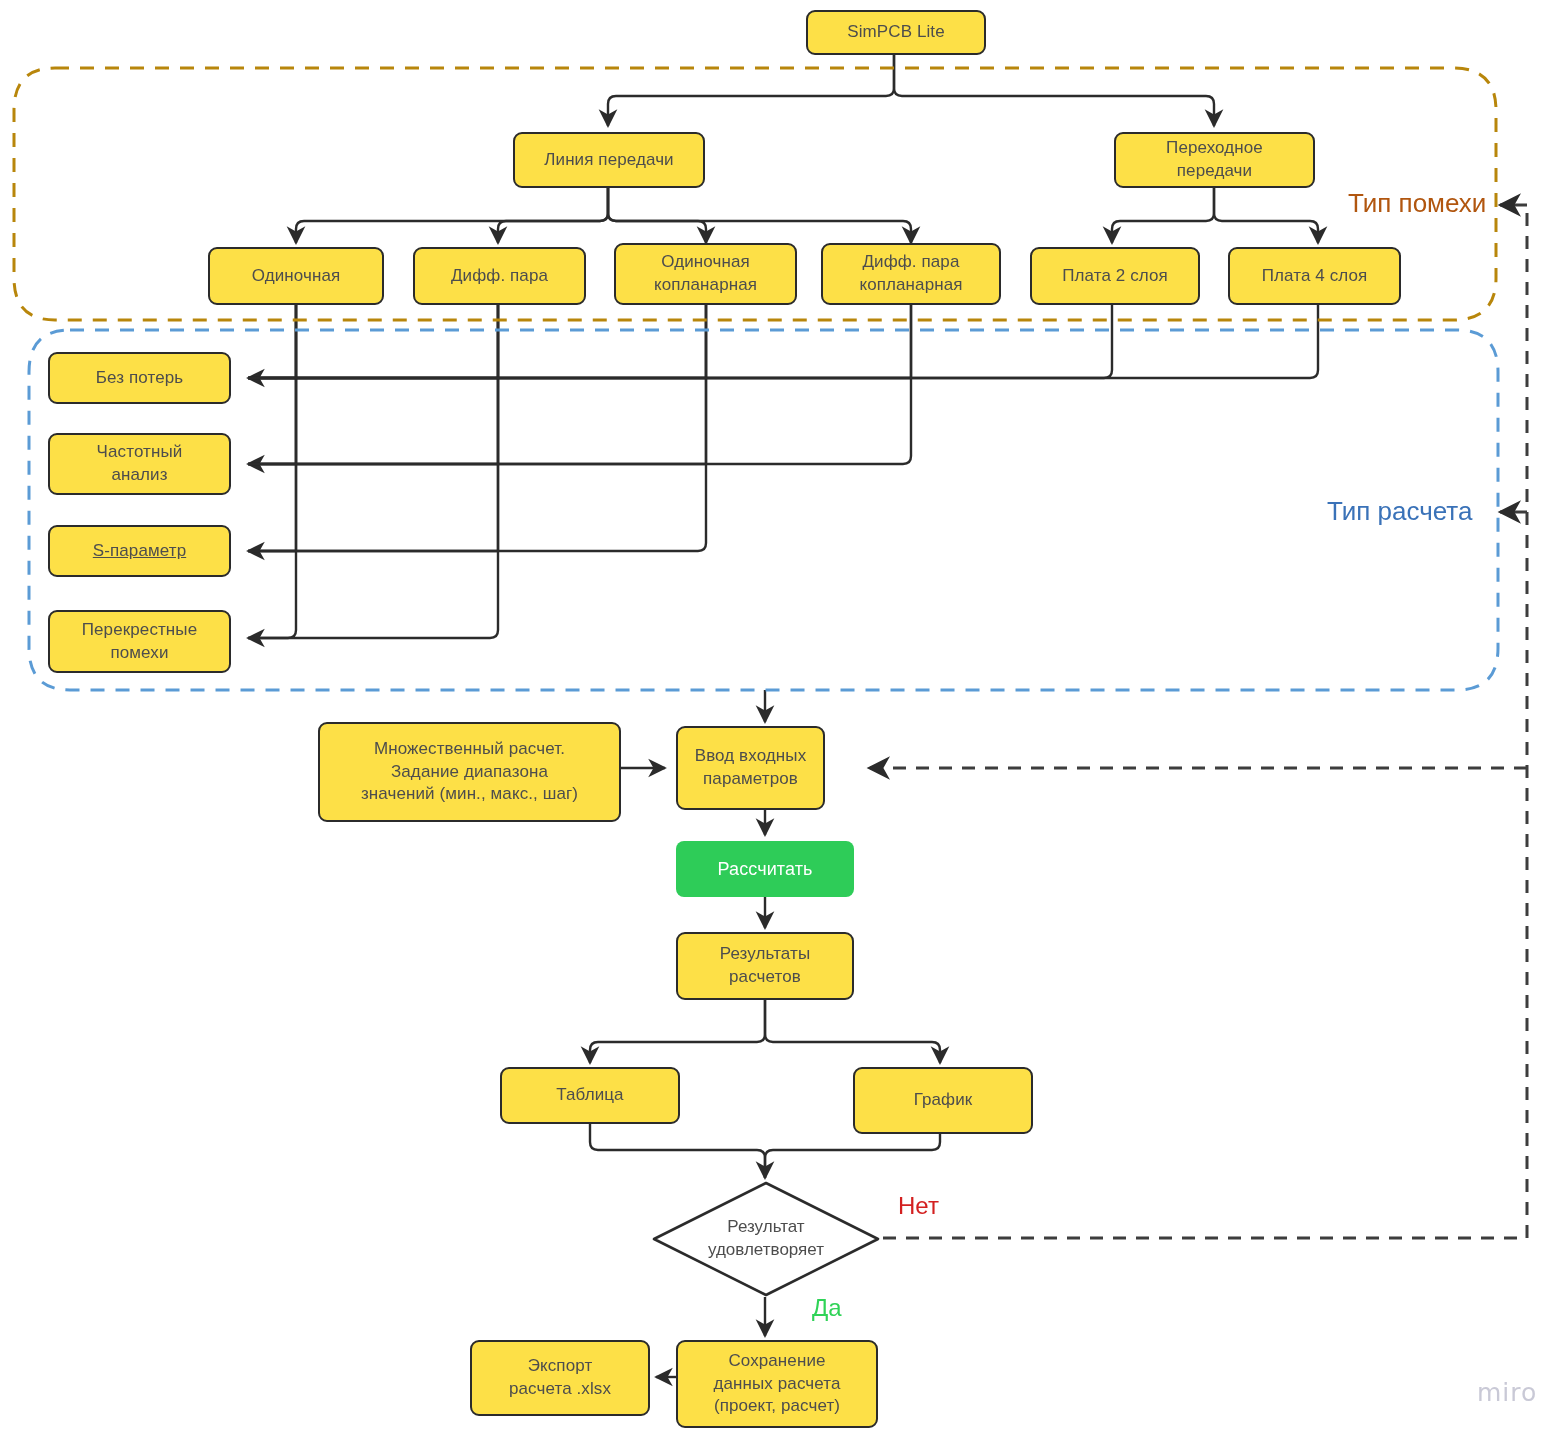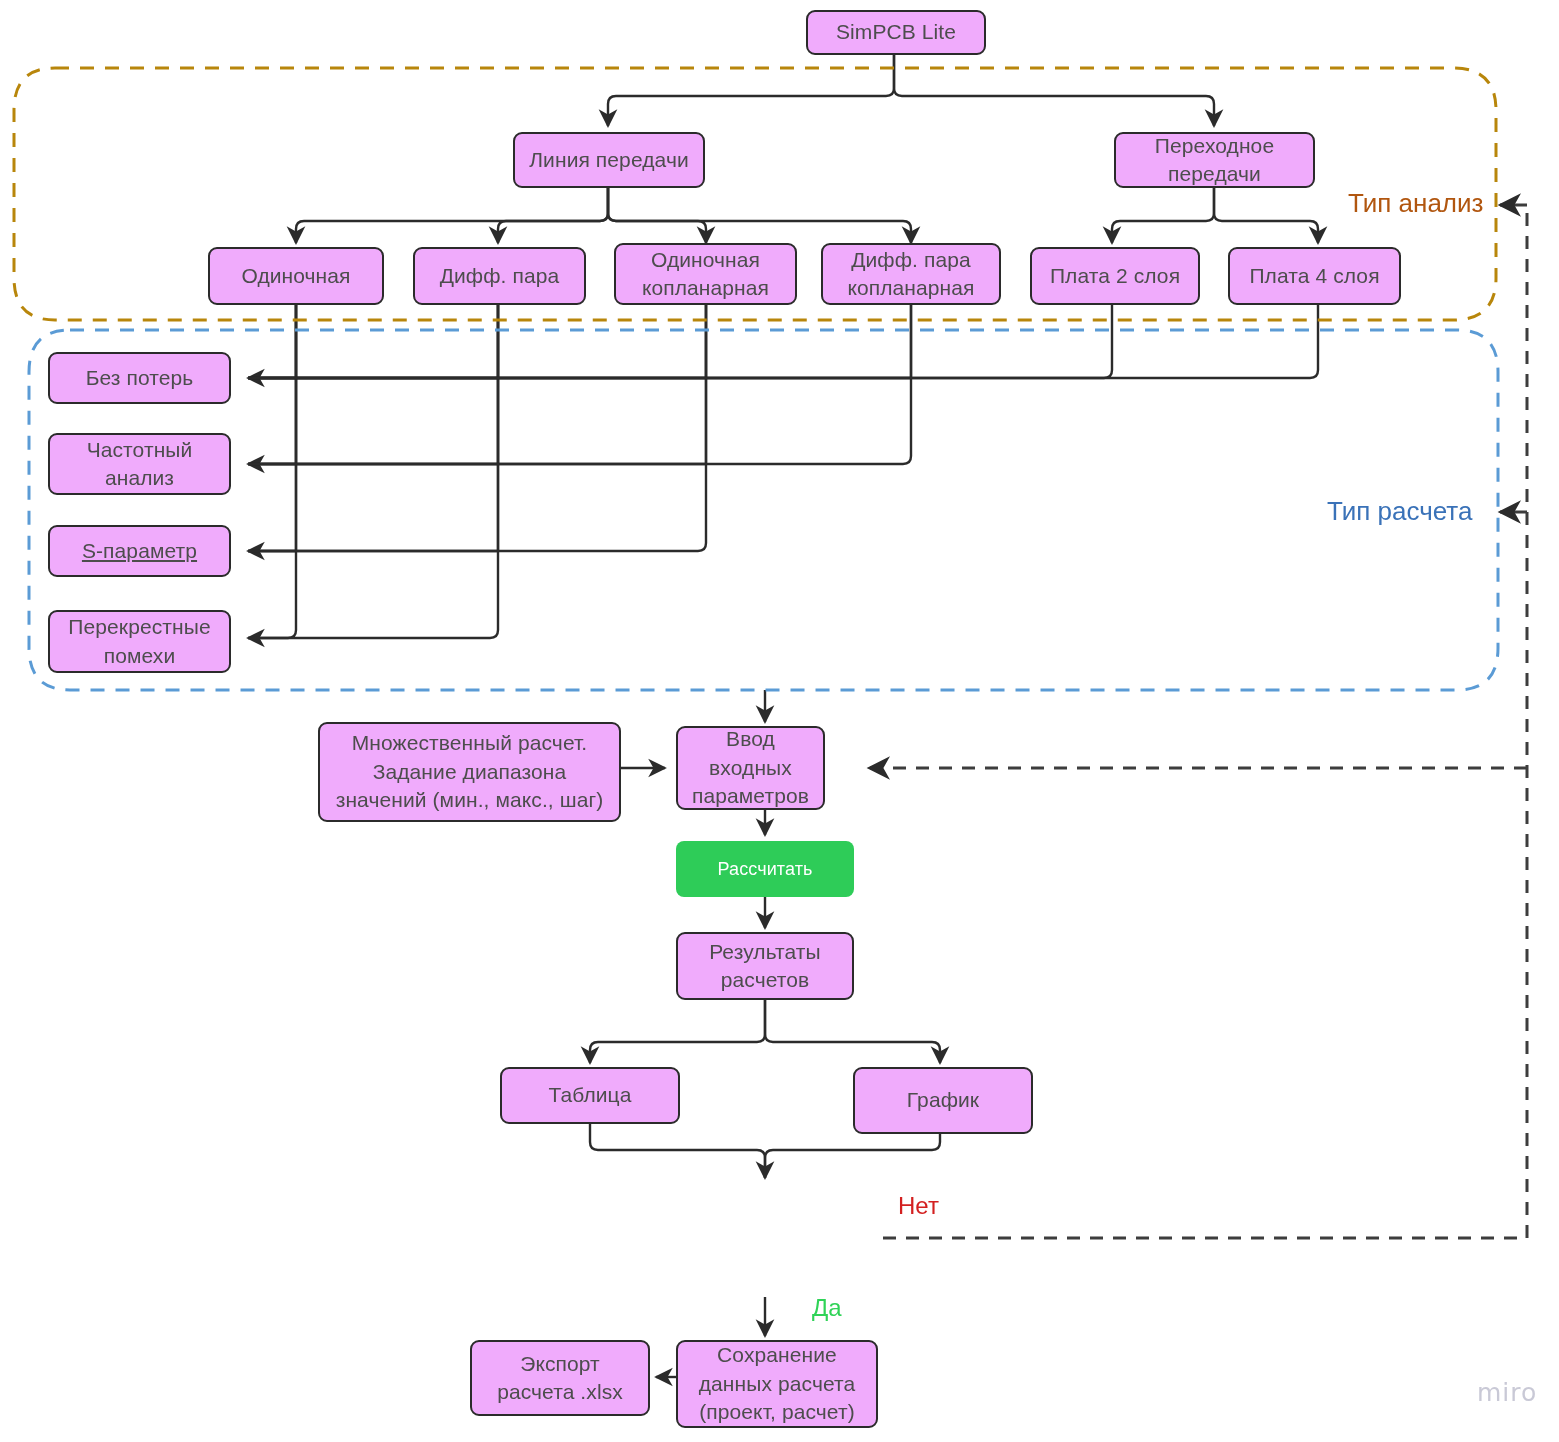--- a/index.html
+++ b/index.html
@@ -23,27 +23,27 @@
     top: 0;
     width: 1559px;
     height: 1442px;
     pointer-events: none;
   }
   .node {
     position: absolute;
     box-sizing: border-box;
     border: 2px solid #2b2b2b;
     border-radius: 9px;
-    background: #f0abfc;
+    background: #fde047;
     display: flex;
     align-items: center;
     justify-content: center;
     text-align: center;
     color: #4d4d4d;
-    font-size: 21px;
+    font-size: 17px;
     line-height: 1.35;
     letter-spacing: 0.1px;
     padding: 2px 6px;
     z-index: 3;
   }
   .node-text {
     display: block;
     white-space: pre-line;
   }
   .node.green {
@@ -247,33 +247,40 @@
   </div>
 
   <div class="node" style="left:500px; top:1067px; width:180px; height:57px;">
     <span class="node-text">Таблица</span>
   </div>
 
   <div class="node" style="left:853px; top:1067px; width:180px; height:67px;">
     <span class="node-text">График</span>
   </div>
 
+  <div class="diamond-wrap" style="left:650px; top:1180px; width:232px; height:118px;">
+    <svg class="diamond-shape" viewBox="0 0 232 118" preserveAspectRatio="none">
+      <path d="M116,3 L228,59 L116,115 L4,59 Z" fill="#ffffff" stroke="#2b2b2b" stroke-width="2.6" stroke-linejoin="round"></path>
+    </svg>
+    <span class="diamond-label">Результат
+удовлетворяет</span>
+  </div>
 
   <div class="node" style="left:676px; top:1340px; width:202px; height:88px;">
     <span class="node-text">Сохранение
 данных расчета
 (проект, расчет)</span>
   </div>
 
   <div class="node" style="left:470px; top:1340px; width:180px; height:76px;">
     <span class="node-text">Экспорт
 расчета .xlsx</span>
   </div>
 
-  <div class="group-label" style="left:1348px; top:188px; color:#b1560f;">Тип анализ</div>
+  <div class="group-label" style="left:1348px; top:188px; color:#b1560f;">Тип помехи</div>
 
   <div class="group-label" style="left:1327px; top:496px; color:#3a72b8;">Тип расчета</div>
 
   <div class="flow-label" style="left:898px; top:1192px; color:#d32020;">Нет</div>
 
   <div class="flow-label" style="left:812px; top:1294px; color:#2fd357;">Да</div>
 
   <div class="watermark" style="left:1477px; top:1378px;">miro</div>
 
 </div>

